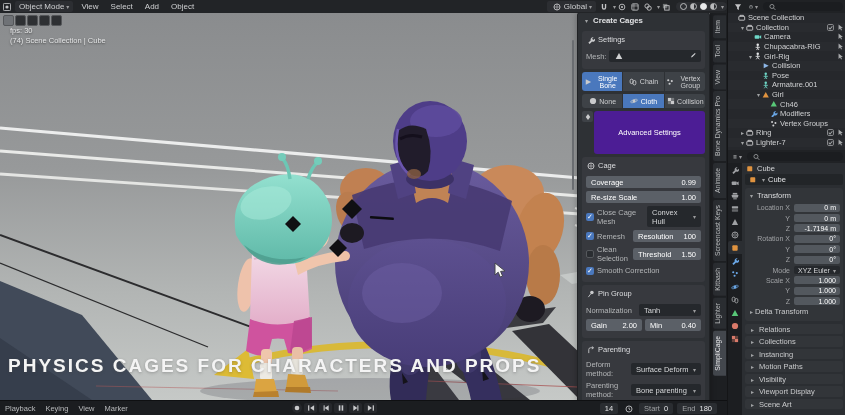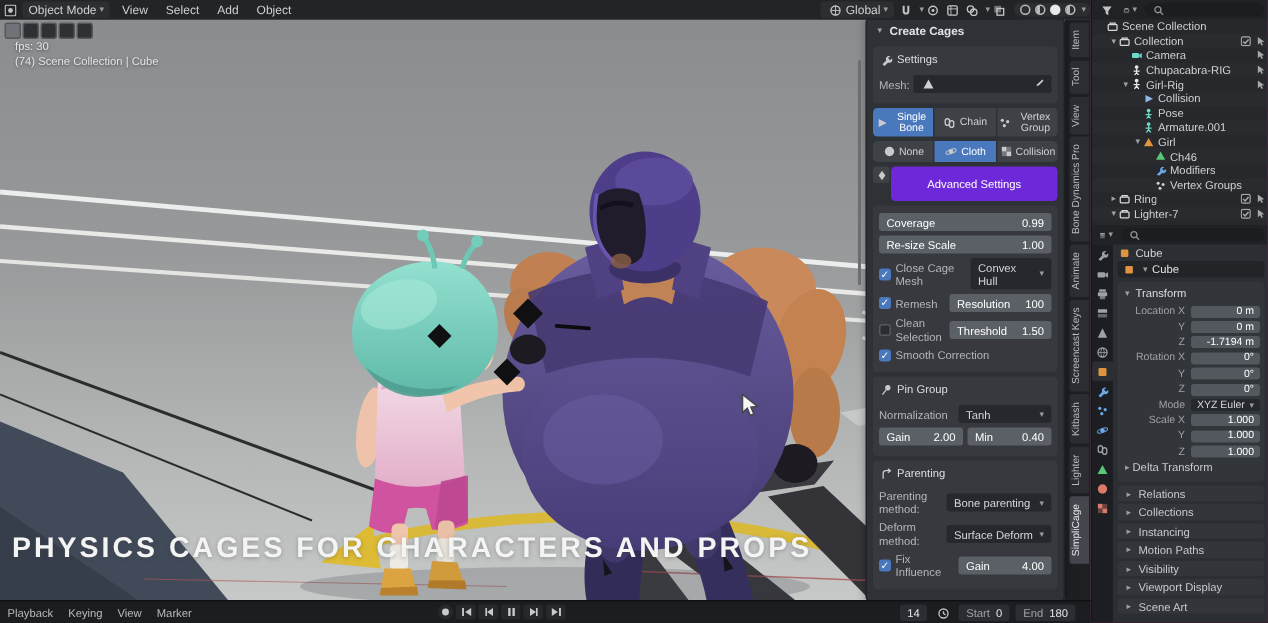--- a/index.html
+++ b/index.html
@@ -46,37 +46,37 @@
           justify-content:space-between;padding:1.5px 5px;align-items:center;}
   .slider .v{color:#fff;}
   .field{flex:1;background:#25282c;border-radius:2px;color:#d6d7d9;display:flex;
          justify-content:space-between;padding:1.5px 5px;align-items:center;}
   .btnrow{display:flex;margin:3px 4px;gap:1px;}
   .segbtn{flex:1;background:#3e4247;color:#cfd0d2;text-align:center;padding:2.5px 1px;
           display:flex;align-items:center;justify-content:center;gap:2px;font-size:7px;}
   .segbtn:first-child{border-radius:3px 0 0 3px;}
   .segbtn:last-child{border-radius:0 3px 3px 0;}
   .segbtn.on{background:#4a78bd;color:#fff;}
-  .bluebtn{flex:1;background:#6d28d9;color:#fff;text-align:center;padding:7px 0;border-radius:3px;}
+  .bluebtn{flex:1;background:#4c1d95;color:#fff;text-align:center;padding:17px 0;border-radius:3px;}
   .chk{width:8px;height:8px;border-radius:2px;background:#4a78bd;color:#fff;font-size:7px;
        display:inline-flex;align-items:center;justify-content:center;flex:none;}
   .chk.off{background:#2a2d31;border:1px solid #55585c;box-sizing:border-box;color:transparent;}
   .micro{width:11px;height:11px;background:#3e4247;border-radius:2px;display:inline-flex;
          align-items:center;justify-content:center;color:#c6c8ca;flex:none;}
   .pic{width:9px;height:9px;display:inline-flex;align-items:center;justify-content:center;flex:none;color:#c9cacc;}
   .pic svg{width:8px;height:8px;}
   
   #tabstrip{position:absolute;left:710px;top:13px;width:17px;height:387px;background:#1d1f22;z-index:4;
             display:flex;flex-direction:column;gap:2px;padding-top:2px;box-sizing:border-box;}
   .vtab{writing-mode:vertical-rl;transform:rotate(180deg);background:#2a2d31;color:#b9bbbd;
         font-size:6.8px;padding:5px 1px;border-radius:0 2px 2px 0;margin-left:3px;width:13px;
         box-sizing:border-box;text-align:center;}
   .vtab.on{background:#43474d;color:#e8e9eb;}
   
-  #rightcol{position:absolute;left:727px;top:0;width:118px;height:415px;background:#ec4899;
+  #rightcol{position:absolute;left:727px;top:0;width:118px;height:415px;background:#0ea5e9;
             border-left:1px solid #141517;font-size:7.5px;color:#d0d1d3;}
   #outliner{position:absolute;left:0;top:0;width:118px;height:150px;background:#26282c;overflow:hidden;}
   #outliner-hdr{display:flex;align-items:center;height:13px;background:#202225;padding:0 3px;gap:3px;}
   .searchpill{flex:1;display:flex;align-items:center;background:#1b1d20;border-radius:6px;height:9px;padding:0 4px;gap:2px;color:#8e9092;}
   .orow{display:flex;align-items:center;height:9.6px;padding-right:2px;}
   .orow .lbl{margin-left:2px;white-space:nowrap;overflow:hidden;}
   .oic{width:8px;height:8px;display:inline-flex;align-items:center;justify-content:center;flex:none;}
   .oic svg{width:7.5px;height:7.5px;}
   .ocaret{width:7px;color:#9fa1a3;font-size:6px;text-align:center;flex:none;}
   .oright{margin-left:auto;display:flex;gap:2px;color:#a7a9ab;}
@@ -418,20 +418,29 @@
   <div class="btnrow">
     <span class="micro">
           <svg viewBox="0 0 9 9" fill="#c9cacc" width="8" height="8">
             <path d="M4.5,1 7,4.5 4.5,8 2,4.5Z"></path>
           </svg>
         </span>
     <span class="bluebtn">Advanced Settings</span>
   </div>
 
   <div class="pbox">
+    <div class="bhead">
+      <span class="pic">
+            <svg viewBox="0 0 9 9">
+              <circle cx="4.5" cy="4.5" r="3.4" fill="none" stroke="currentColor"></circle>
+              <path d="M1.2,4.5h6.6M4.5,1.2v6.6" stroke="currentColor" stroke-width="0.7"></path>
+            </svg>
+          </span>
+      <span>Cage</span>
+    </div>
     <div class="prow">
           <span class="slider">
             <span>Coverage</span>
             <span class="v">0.99</span>
           </span>
         </div>
     <div class="prow">
           <span class="slider">
             <span>Re-size Scale</span>
             <span class="v">1.00</span>
@@ -500,30 +509,30 @@
     <div class="bhead">
       <span class="pic">
             <svg viewBox="0 0 9 9" fill="none" stroke="currentColor">
               <path d="M2,8V4a2,2 0 0,1 2-2h3"></path>
               <path d="M5.5,0.6 7.4,2 5.5,3.5"></path>
             </svg>
           </span>
       <span>Parenting</span>
     </div>
     <div class="prow">
+      <span class="plabel grow">Deform method:</span>
+      <span class="field" style="flex:0 0 60px;">
+            <span>Surface Deform</span>
+            <span class="caret">▾</span>
+          </span>
+    </div>
+    <div class="prow">
       <span class="plabel grow">Parenting method:</span>
       <span class="field" style="flex:0 0 60px;">
             <span>Bone parenting</span>
-            <span class="caret">▾</span>
-          </span>
-    </div>
-    <div class="prow">
-      <span class="plabel grow">Deform method:</span>
-      <span class="field" style="flex:0 0 60px;">
-            <span>Surface Deform</span>
             <span class="caret">▾</span>
           </span>
     </div>
     <div class="prow">
       <span class="chk">✓</span>
       <span class="plabel grow">Fix Influence</span>
       <span class="slider" style="flex:0 0 52px;">
             <span>Gain</span>
             <span class="v">4.00</span>
           </span>

